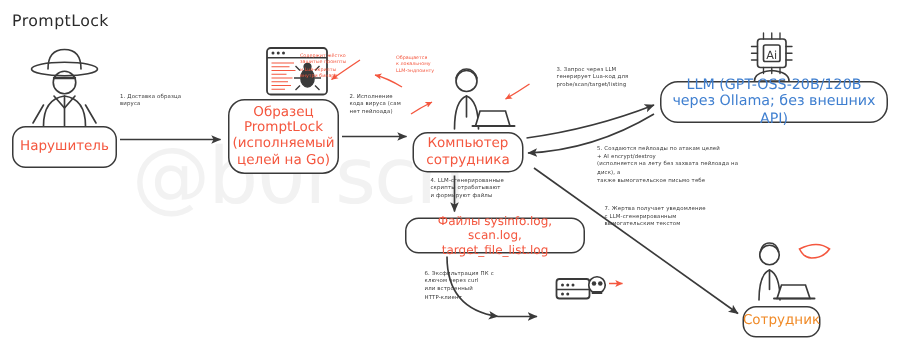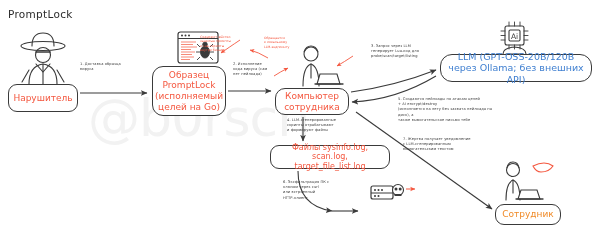--- a/index.html
+++ b/index.html
@@ -87,21 +87,21 @@
   }
   #node-files {
     left: 270px; top: 145px; width: 120px; height: 24px;
     font-size: 8px; border-radius: 9px;
   }
   #node-server {
     left: 362px; top: 202px; width: 64px; height: 25px;
     font-size: 9px; border-radius: 9px;
   }
   #node-employee {
-    left: 495px; top: 204px; width: 66px; height: 21px;
+    left: 495px; top: 204px; width: 52px; height: 21px;
     font-size: 9px; border-radius: 9px;
   }
   
   .step {
     position: absolute;
     font-size: 3.6px;
     line-height: 1.45;
     color: #3a3a3a;
     white-space: pre-line;
     z-index: 4;

